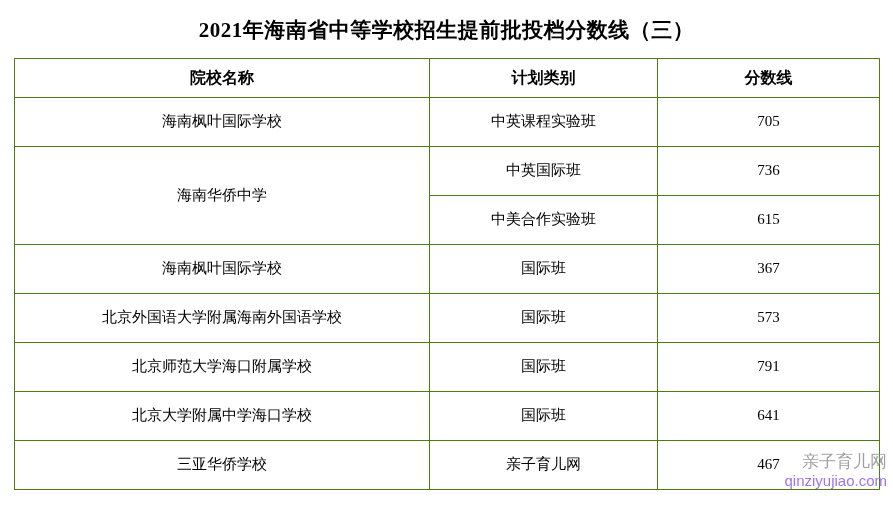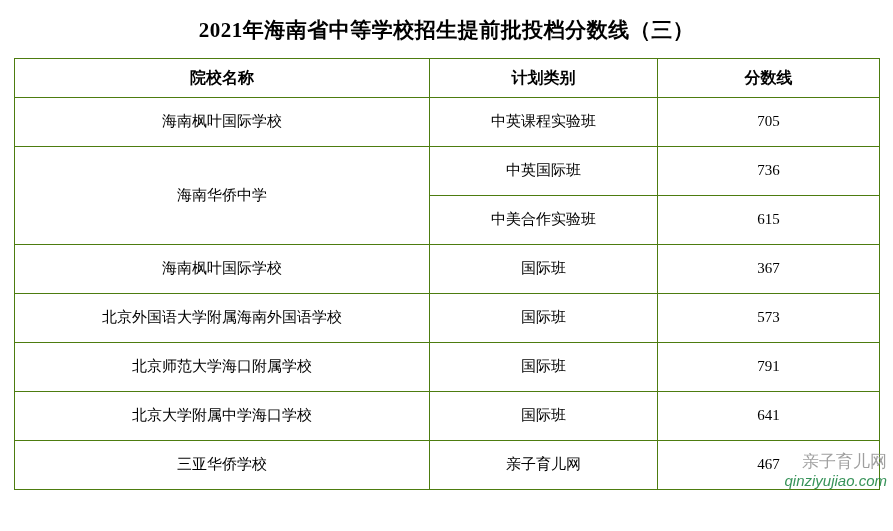--- a/index.html
+++ b/index.html
@@ -68,24 +68,23 @@
     pointer-events: none;
   }
   .watermark .wm-cn {
     font-size: 17px;
     color: #8f8f8f;
     opacity: 0.85;
     font-family: "Liberation Serif", "DejaVu Serif", serif;
   }
   .watermark .wm-en {
     font-size: 15px;
-    color: #15803d;
+    color: #8b5cf6;
     opacity: 0.85;
     font-family: "Liberation Sans", sans-serif;
-    font-style: italic;
   }
 </style>
 </head>
 <body>
 
 <div class="page">
 
   <div class="title">2021年海南省中等学校招生提前批投档分数线（三）</div>
 
   <div class="table-wrap">

